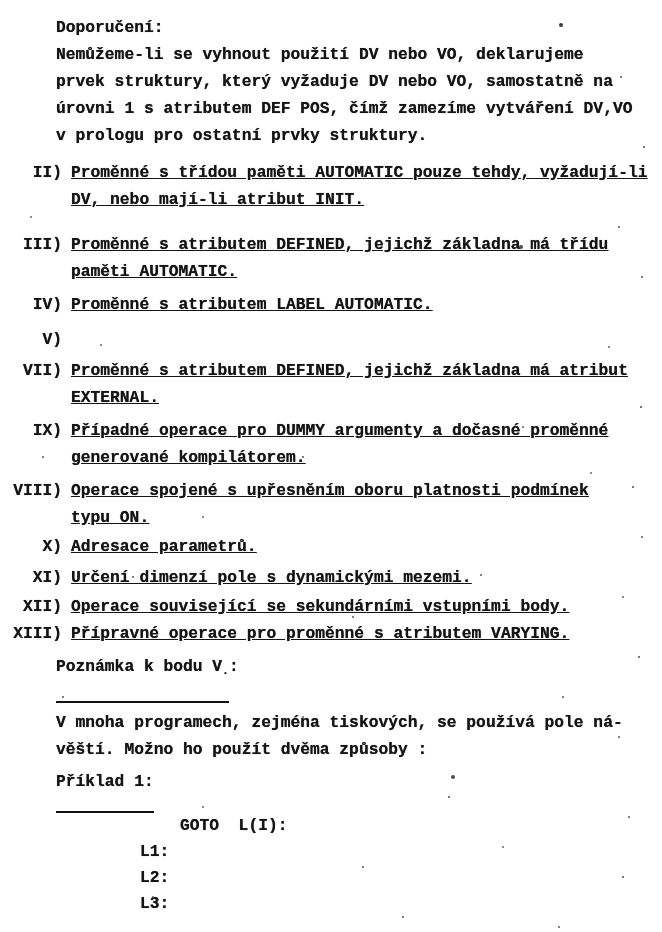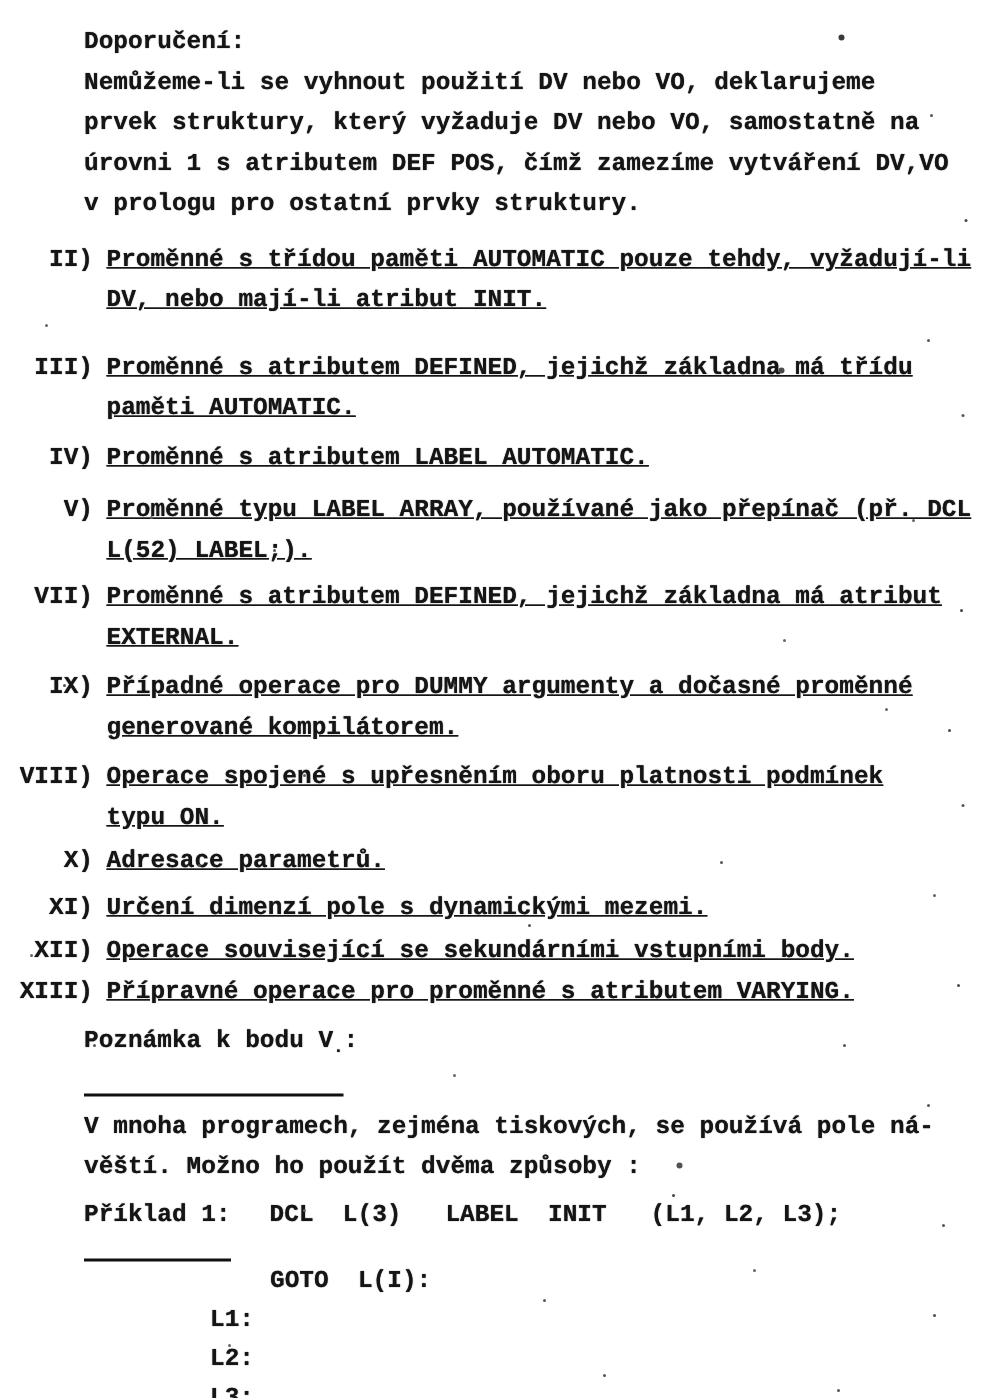--- a/index.html
+++ b/index.html
@@ -31,21 +31,21 @@
   .para { margin: 6px 0 0 56px; }
 
   .ul {
     display: inline-block;
     border-bottom: 2.6px solid #101010;
     padding-bottom: 16px;
   }
   .sub { font-size: 0.7em; vertical-align: -0.3em; }
 
   .example { margin: 6px 0 0 56px; line-height: 26px; }
-  .exrow { display: flex; align-items: flex-start; }
+  .exrow { display: flex; align-items: flex-end; }
   .code { margin-left: 26px; white-space: pre; }
   .ex2 { margin-left: 124px; }
   .exlabel { margin-left: 84px; }
 
   
   .noise { position: absolute; inset: 0; pointer-events: none; }
   .noise::before {
     content: "";
     position: absolute; top: 0; left: 0;
     width: 2px; height: 2px; border-radius: 50%;
@@ -101,24 +101,20 @@
 
     <div class="item" style="margin-top:6px">
       <div class="numeral">IV)</div>
       <div class="itext">
         <div class="line">Proměnné s atributem LABEL AUTOMATIC.</div>
       </div>
     </div>
 
     <div class="item" style="margin-top:8px">
       <div class="numeral">V)</div>
-      <div class="itext">
-        <div class="line">Proměnné typu LABEL ARRAY, používané jako přepínač (př. DCL</div>
-        <div class="line">L(52) LABEL;).</div>
-      </div>
     </div>
 
 
     <div class="item" style="margin-top:4px">
       <div class="numeral">VII)</div>
       <div class="itext">
         <div class="line">Proměnné s atributem DEFINED, jejichž základna má atribut</div>
         <div class="line">EXTERNAL.</div>
       </div>
     </div>
@@ -174,21 +170,20 @@
   </section>
 
   <section class="para">
     <div class="line">V mnoha programech, zejména tiskových, se používá pole ná-</div>
     <div class="line">věští. Možno ho použít dvěma způsoby :</div>
   </section>
 
   <section class="example">
     <div class="exrow">
       <span class="ul line">Příklad 1:</span>
-      <span class="code">DCL  L(3)   LABEL  INIT   (L1, L2, L3);</span>
     </div>
     <div class="line ex2">GOTO  L(I):</div>
     <div class="line exlabel">L1:</div>
     <div class="line exlabel">L2:</div>
     <div class="line exlabel">L3:</div>
   </section>
 
 </div>
 
 </body></html>

